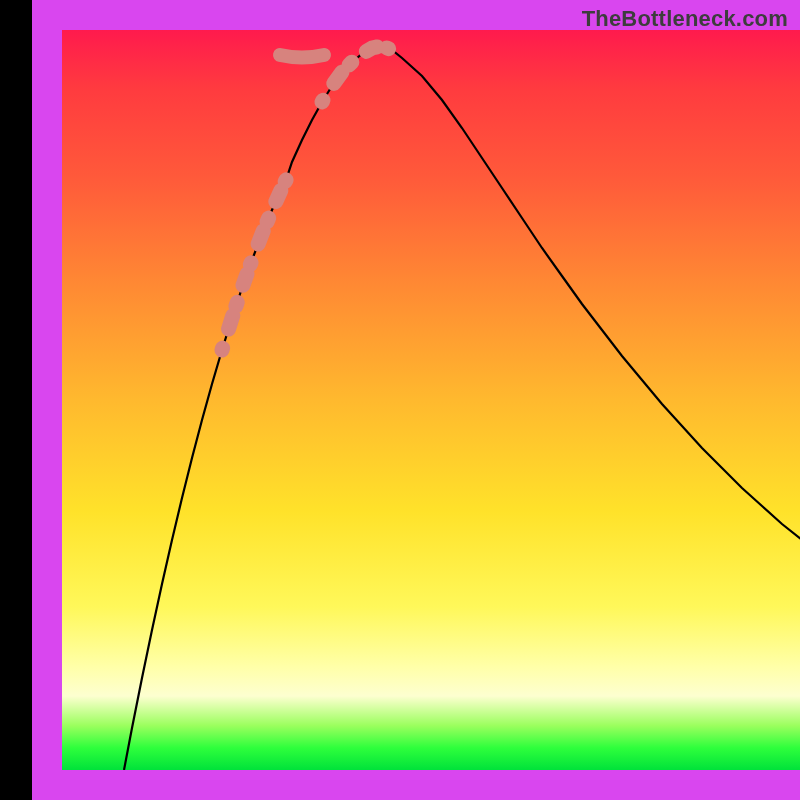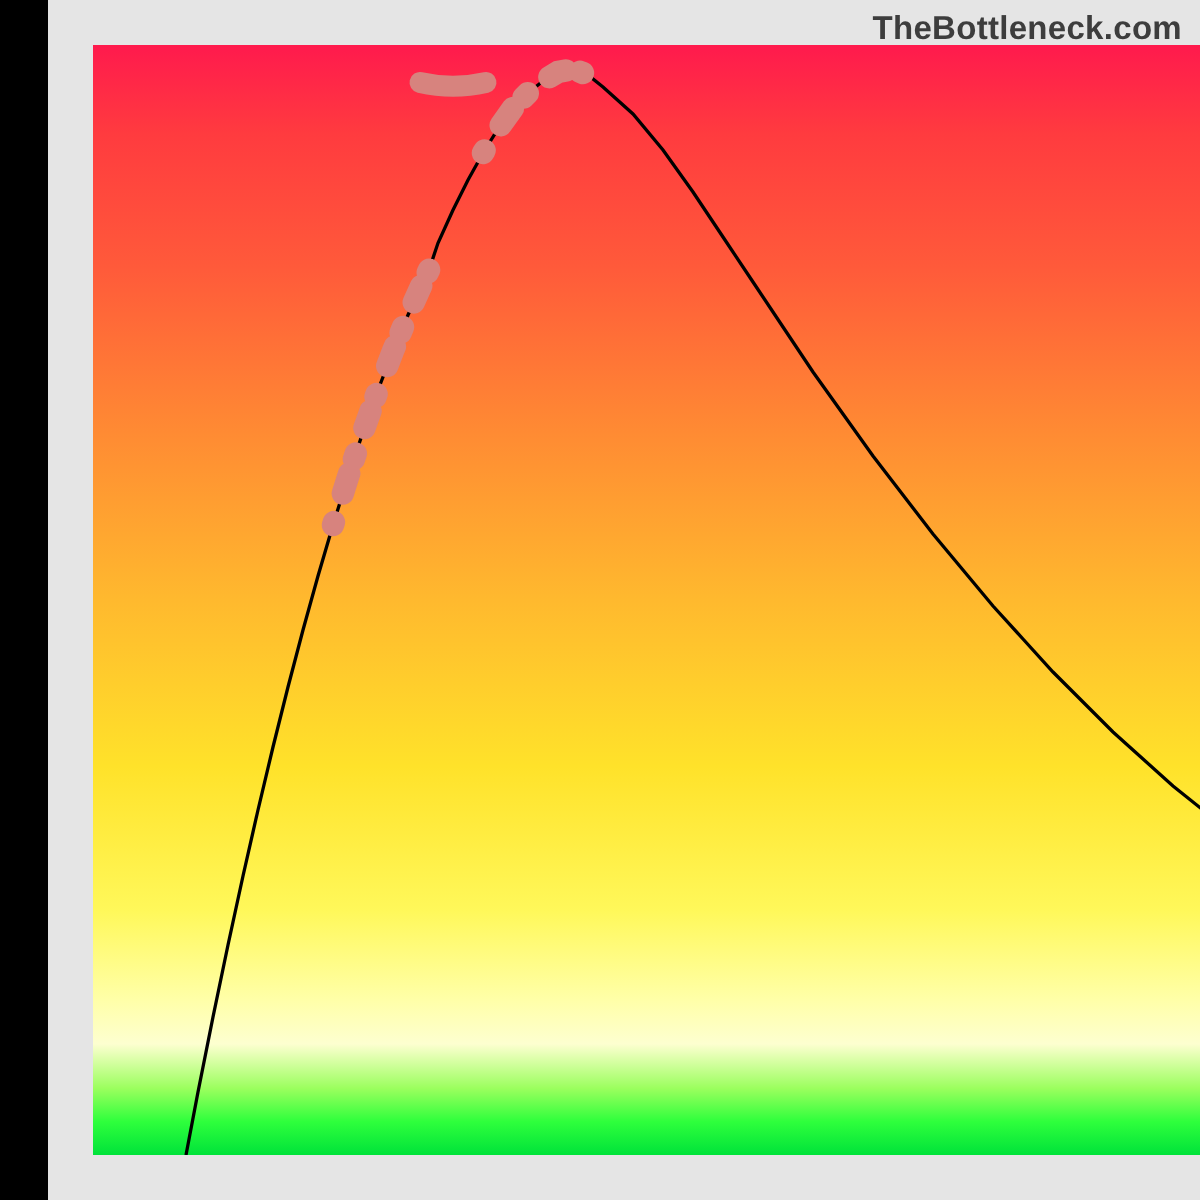--- a/index.html
+++ b/index.html
@@ -7,21 +7,21 @@
     padding: 0;
     width: 800px;
     height: 800px;
     overflow: hidden;
     background: #000;
     font-family: Arial, Helvetica, sans-serif;
   }
   .frame {
     position: absolute;
     inset: 0;
-    background: #e5e5e5;
+    background: #d946ef;
     margin-left: 32px;
   }
   .plot-area {
     position: absolute;
     left: 30px;
     top: 30px;
     width: 740px;
     height: 740px;
     overflow: hidden;
   }

